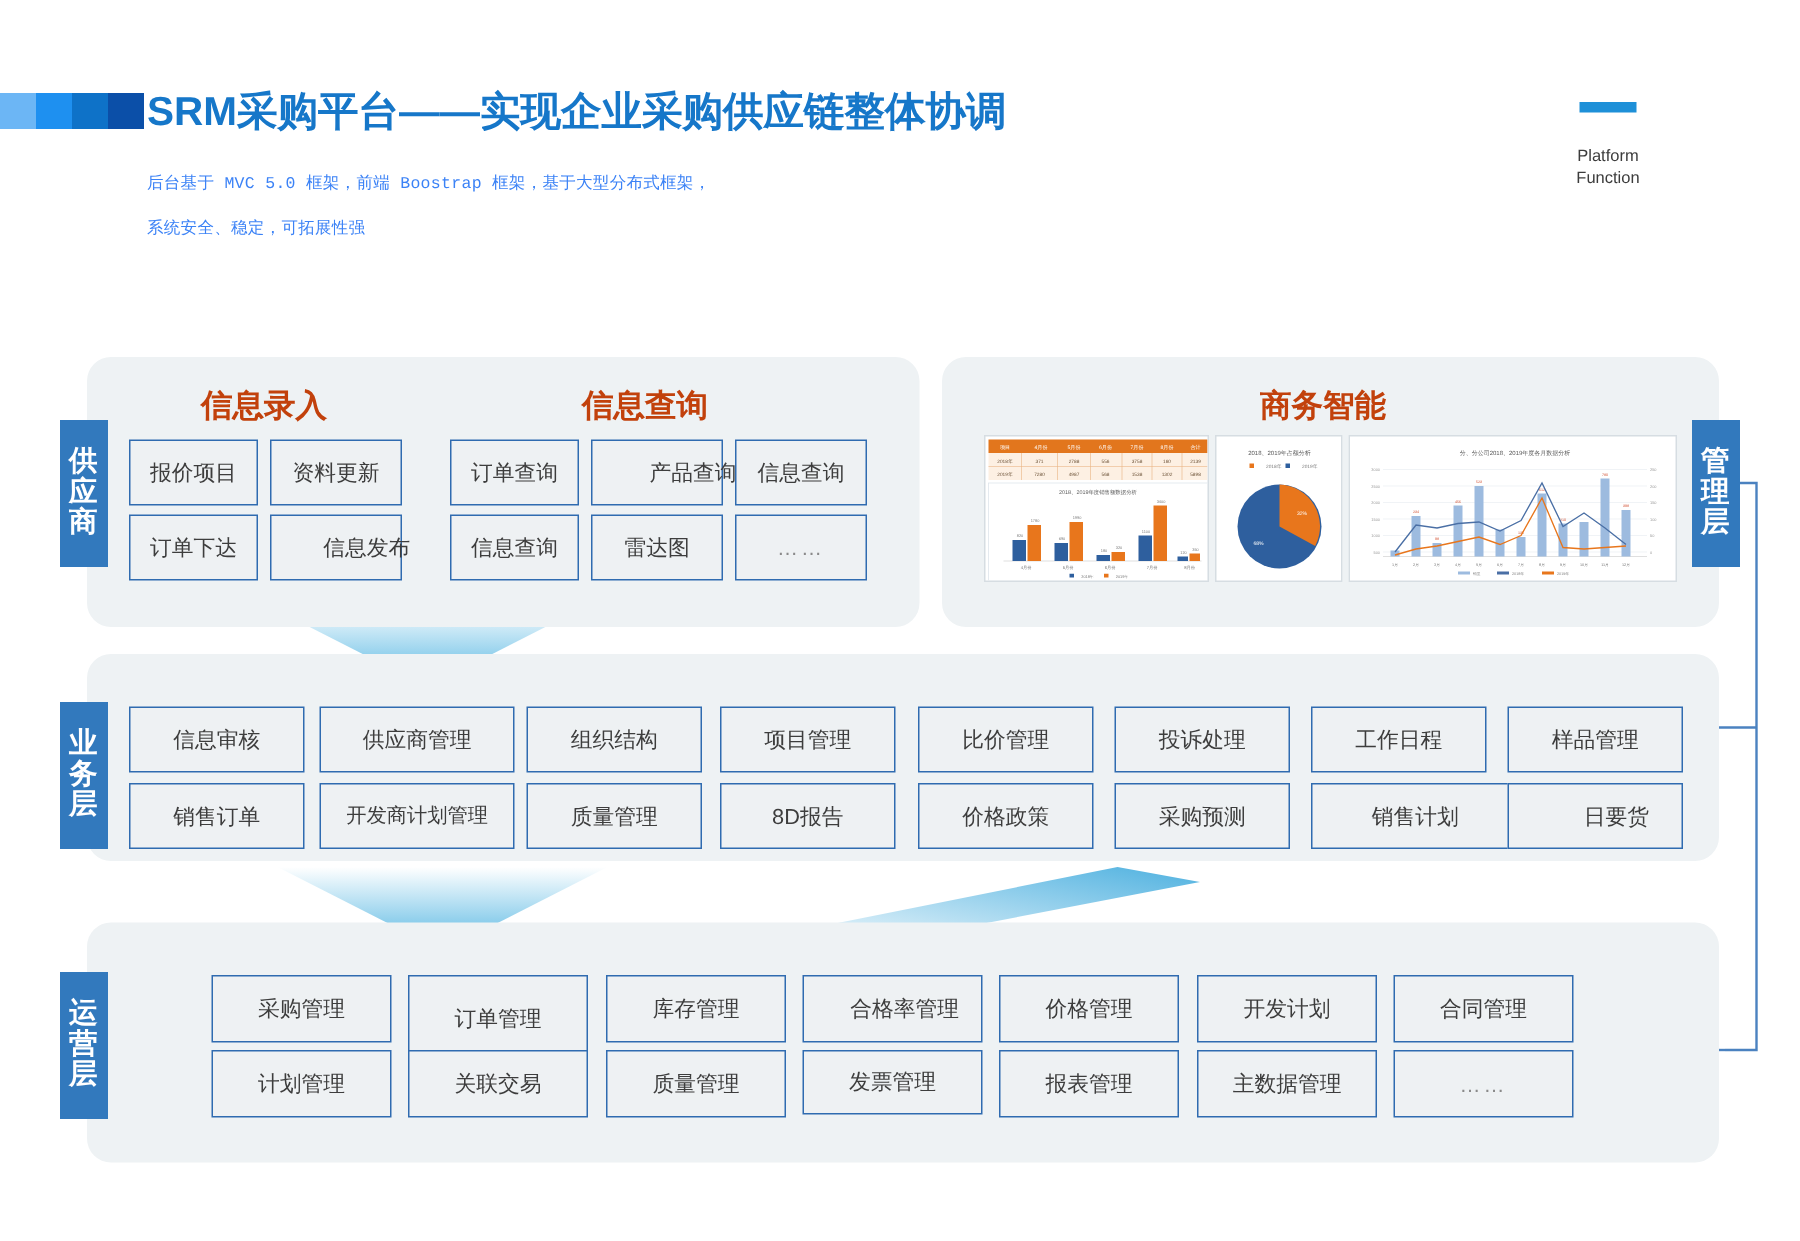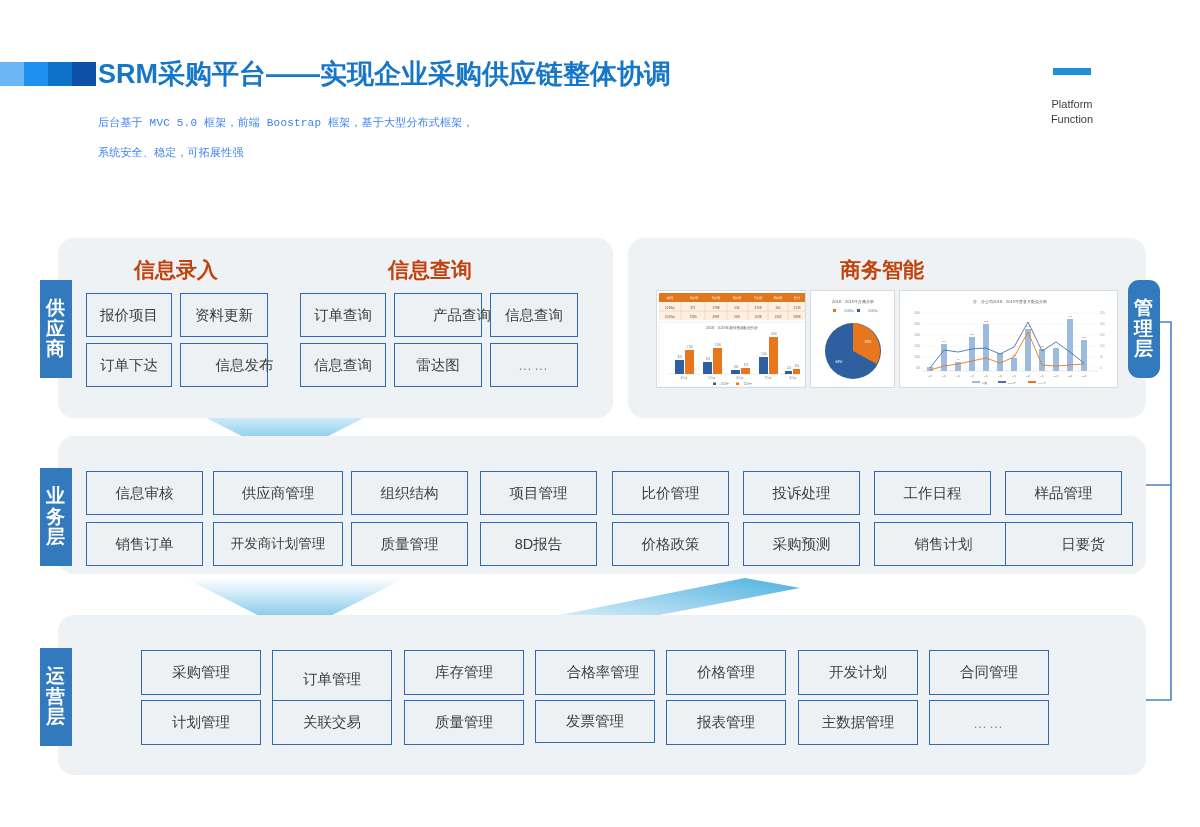--- a/index.html
+++ b/index.html
@@ -334,21 +334,21 @@
   <div class="cell" style="left:874px; top:471px; width:117px; height:44px;">工作日程</div>
   <div class="cell" style="left:1005px; top:471px; width:117px; height:44px;">样品管理</div>
 
   <div class="cell" style="left:86px; top:522px; width:117px; height:44px;text-align:center;">销售订单</div>
   <div class="cell sm" style="left:213px; top:522px; width:130px; height:44px;">开发商计划管理</div>
   <div class="cell" style="left:351px; top:522px; width:117px; height:44px;">质量管理</div>
   <div class="cell" style="left:480px; top:522px; width:117px; height:44px;">8D报告</div>
   <div class="cell" style="left:612px; top:522px; width:117px; height:44px;">价格政策</div>
   <div class="cell" style="left:743px; top:522px; width:117px; height:44px;">采购预测</div>
   <div class="cell" style="left:874px; top:522px; width:139px; height:44px;">销售计划</div>
-  <div class="cell" style="left:1005px; top:522px; width:128px; height:44px;padding-left:28px;">日要货</div>
+  <div class="cell" style="left:1005px; top:522px; width:117px; height:44px;padding-left:28px;">日要货</div>
 
   <div class="panel" style="left:58px; top:615px; width:1088px; height:160px;"></div>
 
   <div class="cell" style="left:141px; top:650px; width:120px; height:45px;">采购管理</div>
   <div class="cell" style="left:272px; top:650px; width:120px; height:59px;">订单管理</div>
   <div class="cell" style="left:404px; top:650px; width:120px; height:45px;">库存管理</div>
   <div class="cell" style="left:535px; top:650px; width:120px; height:45px;padding-left:16px;">合格率管理</div>
   <div class="cell" style="left:666px; top:650px; width:120px; height:45px;">价格管理</div>
   <div class="cell" style="left:798px; top:650px; width:120px; height:45px;">开发计划</div>
   <div class="cell" style="left:929px; top:650px; width:120px; height:45px;">合同管理</div>
@@ -357,21 +357,21 @@
   <div class="cell" style="left:272px; top:700px; width:120px; height:45px;">关联交易</div>
   <div class="cell" style="left:404px; top:700px; width:120px; height:45px;">质量管理</div>
   <div class="cell" style="left:535px; top:700px; width:120px; height:43px;">发票管理</div>
   <div class="cell" style="left:666px; top:700px; width:120px; height:45px;">报表管理</div>
   <div class="cell" style="left:798px; top:700px; width:120px; height:45px;">主数据管理</div>
   <div class="cell dots" style="left:929px; top:700px; width:120px; height:45px;">……</div>
 
   <div class="side-tab" style="left:40px; top:280px; width:32px; height:98px;">
     <span>供应商</span>
   </div>
-  <div class="side-tab" style="left:1128px; top:280px; width:32px; height:98px;border-radius:11px;">
+  <div class="side-tab" style="left:1128px; top:280px; width:32px; height:98px;">
     <span>管理层</span>
   </div>
   <div class="side-tab" style="left:40px; top:468px; width:32px; height:98px;">
     <span>业务层</span>
   </div>
   <div class="side-tab" style="left:40px; top:648px; width:32px; height:98px;">
     <span>运营层</span>
   </div>
 
 </div>

